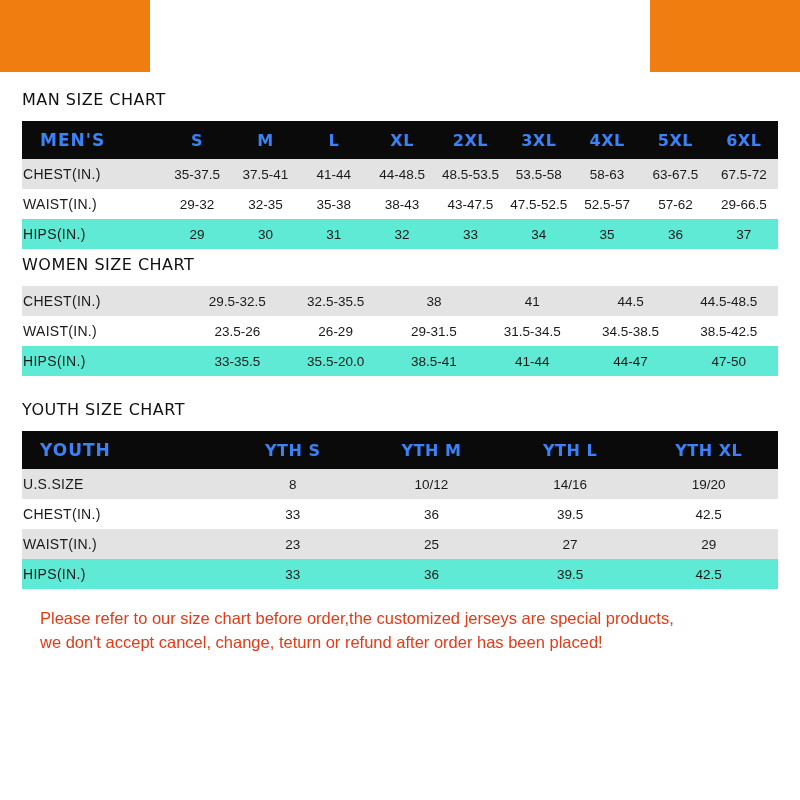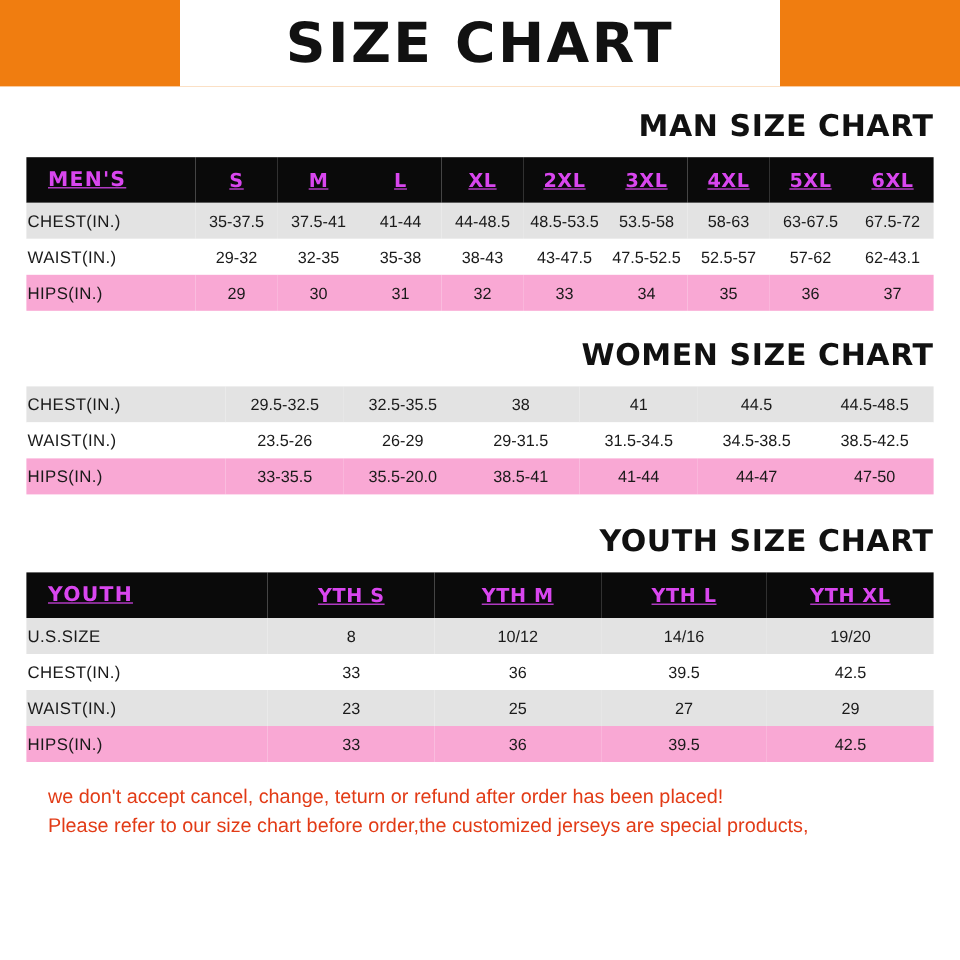--- a/index.html
+++ b/index.html
@@ -49,40 +49,39 @@
     letter-spacing: 2px;
     color: #111111;
     line-height: 72px;
   }
   .content {
     flex: 1;
     padding: 0 22px;
     box-sizing: border-box;
   }
   .section-title {
-    text-align: right;
+    text-align: left;
     font-family: "DejaVu Sans", sans-serif;
-    font-weight: bold;
-    font-size: 25px;
+    font-weight: normal;
+    font-size: 16px;
     color: #111111;
     letter-spacing: 0.5px;
   }
   .t1 { margin-top: 18px; margin-bottom: 12px; }
-  .t2 { margin-top: 22px; margin-bottom: 12px; }
+  .t2 { margin-top: 6px; margin-bottom: 12px; }
   .t3 { margin-top: 24px; margin-bottom: 12px; }
 
   table.size-table {
     width: 100%;
     border-collapse: collapse;
     table-layout: fixed;
   }
   table.size-table tr.head-row {
     background: #0a0a0a;
-    color: #d946ef;
-    text-decoration: underline;
+    color: #3b82f6;
   }
   table.size-table tr.head-row td {
     font-family: "DejaVu Sans", sans-serif;
     font-weight: bold;
     font-size: 16px;
     padding: 9px 2px;
     text-align: center;
     letter-spacing: 0.5px;
   }
   table.size-table tr.head-row td.row-label {
@@ -99,21 +98,21 @@
     padding: 7px 1px;
   }
   table.size-table tr.band td.row-label {
     text-align: left;
     padding-right: 14px;
     font-size: 14px;
     letter-spacing: 0.3px;
   }
   tr.band-light { background: #e3e3e3; }
   tr.band-white { background: #ffffff; }
-  tr.band-gray  { background: #f9a8d4; }
+  tr.band-gray  { background: #5eead4; }
 
   .men-col-label { width: 16%; }
   .women-col-label { width: 20%; }
   .youth-col-label { width: 24%; }
 
   .notice {
     margin-top: 18px;
     padding: 0 18px 8px 18px;
     text-align: left;
     color: #e23b16;
@@ -122,21 +121,20 @@
     line-height: 1.45;
   }
 </style>
 </head>
 <body>
 
 <div class="page">
 
   <div class="banner">
     <div class="banner-white"></div>
-    <div class="banner-title">SIZE CHART</div>
   </div>
 
   <div class="content">
 
     <div class="section-title t1">MAN SIZE CHART</div>
     <table class="size-table">
       <tbody>
           <tr class="head-row">
         <td class="row-label men-col-label">MEN'S</td>
         <td>S</td>
@@ -164,21 +162,21 @@
       <tr class="band band-white">
         <td class="row-label men-col-label">WAIST(IN.)</td>
         <td>29-32</td>
         <td>32-35</td>
         <td>35-38</td>
         <td>38-43</td>
         <td>43-47.5</td>
         <td>47.5-52.5</td>
         <td>52.5-57</td>
         <td>57-62</td>
-        <td>62-43.1</td>
+        <td>29-66.5</td>
       </tr>
       <tr class="band band-gray">
         <td class="row-label men-col-label">HIPS(IN.)</td>
         <td>29</td>
         <td>30</td>
         <td>31</td>
         <td>32</td>
         <td>33</td>
         <td>34</td>
         <td>35</td>
@@ -256,18 +254,18 @@
         <td class="row-label youth-col-label">HIPS(IN.)</td>
         <td>33</td>
         <td>36</td>
         <td>39.5</td>
         <td>42.5</td>
       </tr>
     </tbody>
       </table>
 
     <div class="notice">
+      <div>Please refer to our size chart before order,the customized jerseys are special products,</div>
       <div>we don't accept cancel, change, teturn or refund after order has been placed!</div>
-      <div>Please refer to our size chart before order,the customized jerseys are special products,</div>
     </div>
 
   </div>
 </div>
 
 </body></html>

